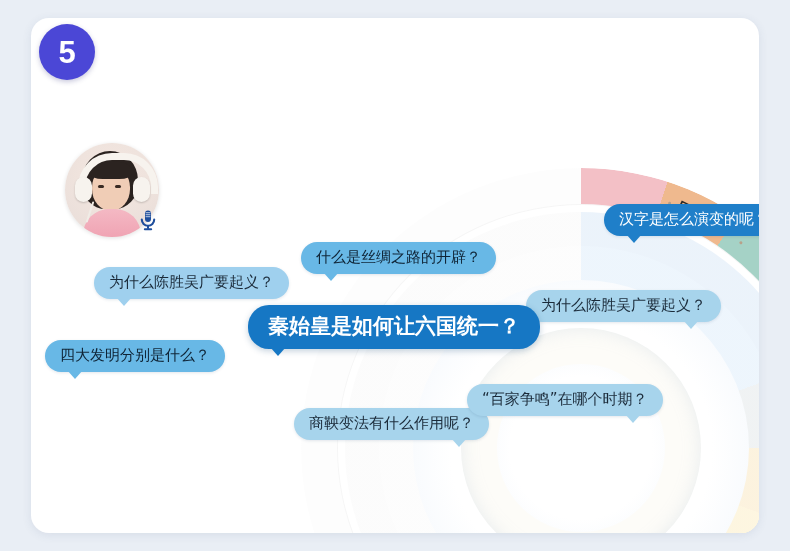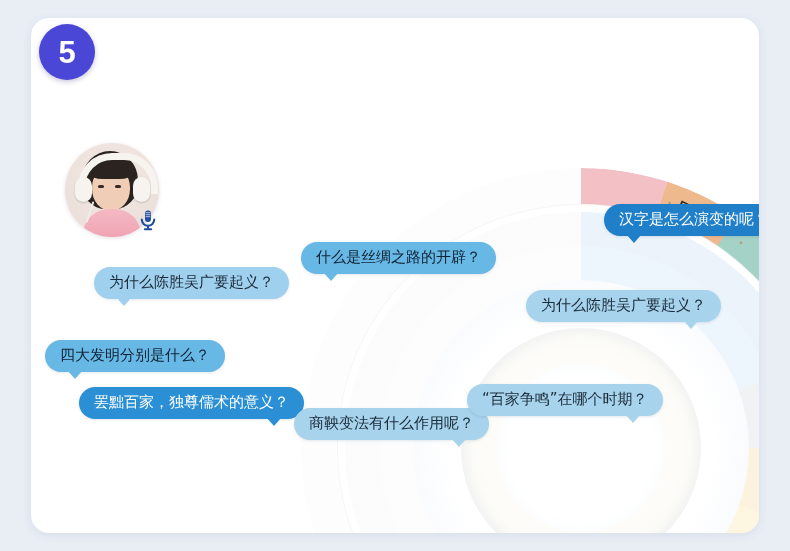--- a/index.html
+++ b/index.html
@@ -261,24 +261,24 @@
     </div>
 
     <div class="bubble b-strong" style="left:573px;top:186px;">汉字是怎么演变的呢？</div>
 
     <div class="bubble b-mid" style="left:270px;top:224px;">什么是丝绸之路的开辟？</div>
 
     <div class="bubble b-light" style="left:63px;top:249px;">为什么陈胜吴广要起义？</div>
 
     <div class="bubble b-pale tail-right" style="left:495px;top:272px;">为什么陈胜吴广要起义？</div>
 
+    <div class="bubble b-hero" style="left:217px;top:287px;">秦始皇是如何让六国统一？</div>
 
     <div class="bubble b-mid" style="left:14px;top:322px;">四大发明分别是什么？</div>
 
-    <div class="bubble b-deep tail-right" style="left:48px;top:369px;">罢黜百家，独尊儒术的意义？</div>
 
     <div class="bubble b-pale tail-right" style="left:263px;top:390px;">商鞅变法有什么作用呢？</div>
 
     <div class="bubble b-pale tail-right" style="left:436px;top:366px;">“百家争鸣”在哪个时期？</div>
 
 
   </div>
 </div>
 
 </body></html>

